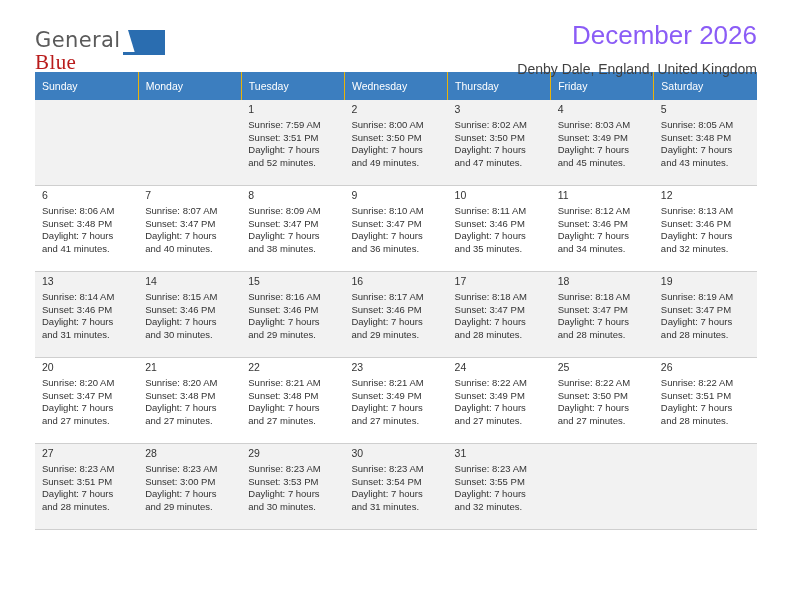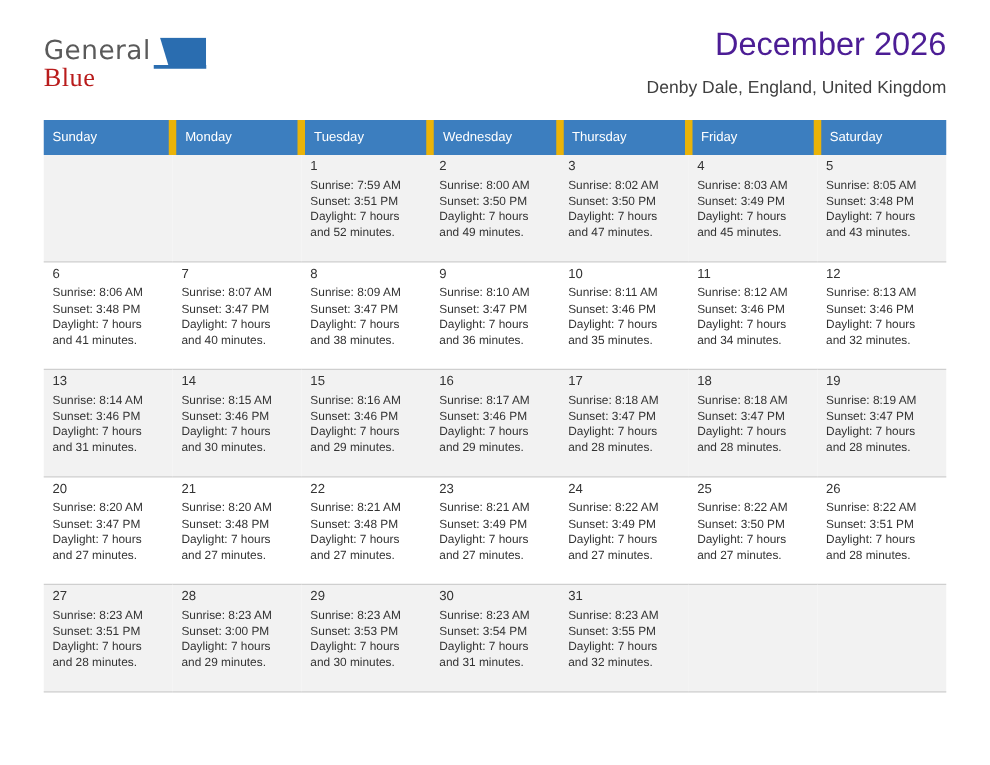--- a/index.html
+++ b/index.html
@@ -17,21 +17,21 @@
   .page {
     position: relative;
     width: 792px;
     height: 612px;
     box-sizing: border-box;
     padding: 0 35px;
   }
   
   .header {
     position: relative;
-    height: 96px;
+    height: 72px;
   }
   .logo {
     position: absolute;
     left: 0;
     top: 28px;
     width: 130px;
     height: 48px;
   }
   .logo-general {
     font-size: 21px;
@@ -65,21 +65,21 @@
     background: #2a6db0;
   }
   .title-block {
     position: absolute;
     right: 0;
     top: 18px;
     text-align: right;
   }
   .cal-title {
     font-size: 26px;
-    color: #4c1d95;
+    color: #8b5cf6;
     line-height: 34px;
     font-weight: normal;
     margin: 0;
   }
   .cal-subtitle {
     font-size: 14px;
     color: #404040;
     line-height: 22px;
     margin: 6px 0 0 0;
     font-weight: normal;
@@ -91,21 +91,21 @@
     table-layout: fixed;
   }
   table.calendar th {
     background: #3c7ebf;
     color: #ffffff;
     font-size: 10.5px;
     font-weight: normal;
     text-align: left;
     padding: 5px 0 5px 7px;
     height: 18px;
-    border-right: 6px solid #eab308;
+    border-right: 1px solid #eab308;
   }
   table.calendar th:last-child { border-right: none; }
   table.calendar td {
     vertical-align: top;
     height: 78px;
     padding: 3px 6px 4px 7px;
     border-bottom: 1px solid #cfcfcf;
     font-size: 9.5px;
     line-height: 12.6px;
     color: #333333;

